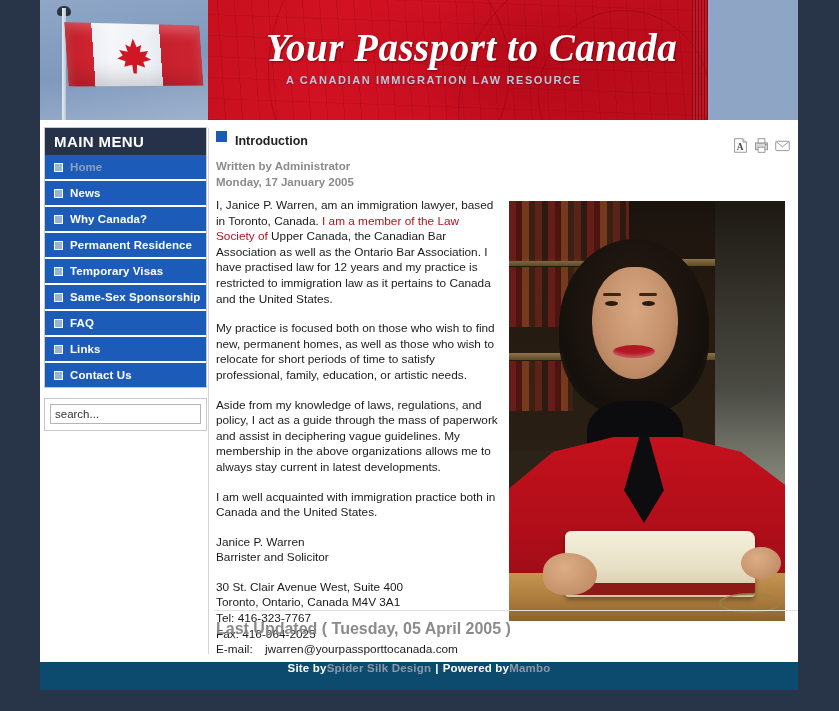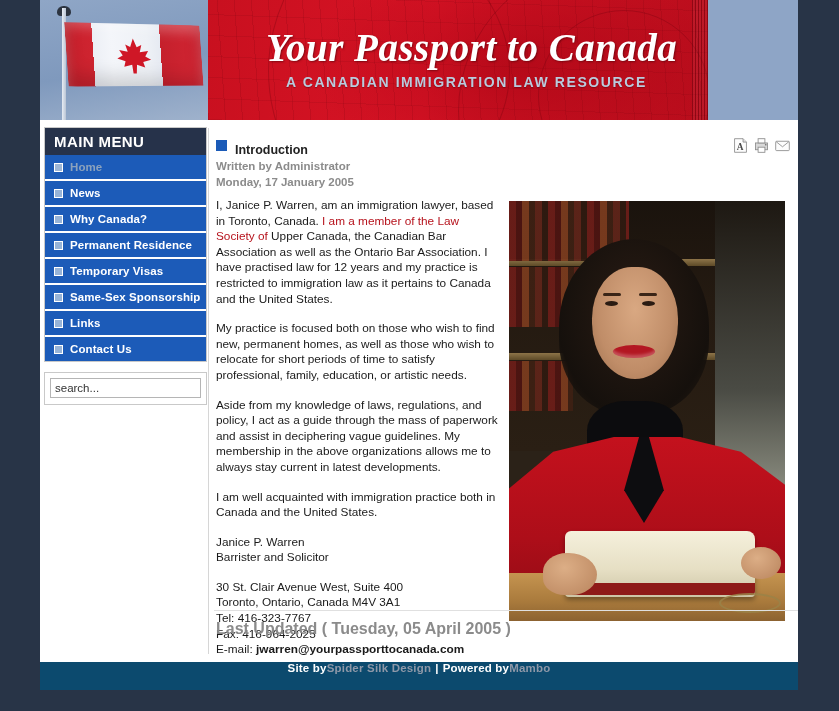--- a/index.html
+++ b/index.html
@@ -103,21 +103,21 @@
     font-weight: bold;
     font-size: 39px;
     color: #ffffff;
     letter-spacing: 0.5px;
     text-shadow: 1px 1px 2px rgba(70,0,8,0.55);
     white-space: nowrap;
   }
   .title-sub {
     position: absolute;
     left: 78px; top: 74px;
-    font-size: 14px;
+    font-size: 11px;
     font-weight: bold;
     color: #b9cbdd;
     letter-spacing: 1.6px;
     white-space: nowrap;
     text-shadow: 0 1px 1px rgba(80,0,10,0.45);
   }
 
   
   .body-wrap {
     position: absolute;
@@ -218,21 +218,20 @@
     gap: 4px;
     align-items: center;
   }
   .tool-icon { width: 17px; height: 17px; cursor: pointer; display:block; }
 
   .art-head {
     position: absolute;
     left: 2px; top: 14px;
     display: flex;
     align-items: flex-start;
-    margin-top: 9px;
   }
   .art-bullet {
     width: 11px; height: 11px;
     background: #1b5bb8;
     margin-right: 8px;
     margin-top: -3px;
   }
   .art-title {
     font-size: 12.5px;
     font-weight: bold;
@@ -362,21 +361,21 @@
     left: 2px; top: 78px;
     width: 285px;
     font-size: 11.8px;
     color: #1a1a1a;
     line-height: 15.6px;
   }
   .article p { margin: 0 0 14px 0; }
   .article .redlink { color: #b6121c; }
   .sig { margin: 0 0 14px 0; }
   .addr { margin: 0; }
-  .addr b { font-weight: bold; }
+  .addr b { font-weight: normal; margin-left: 9px; }
 
   .last-updated {
     position: absolute;
     left: 2px; top: 500px;
     font-size: 16px;
     font-weight: bold;
     color: #8b8b8b;
   }
   .content-rule {
     position: absolute;
@@ -451,20 +450,24 @@
             <span class="bullet"></span>
             <span class="menu-label">Permanent Residence</span>
           </li>
           <li class="menu-item">
             <span class="bullet"></span>
             <span class="menu-label">Temporary Visas</span>
           </li>
           <li class="menu-item">
             <span class="bullet"></span>
             <span class="menu-label">Same-Sex Sponsorship</span>
+          </li>
+          <li class="menu-item">
+            <span class="bullet"></span>
+            <span class="menu-label">FAQ</span>
           </li>
           <li class="menu-item">
             <span class="bullet"></span>
             <span class="menu-label">Links</span>
           </li>
           <li class="menu-item">
             <span class="bullet"></span>
             <span class="menu-label">Contact Us</span>
           </li>
         </ul>

